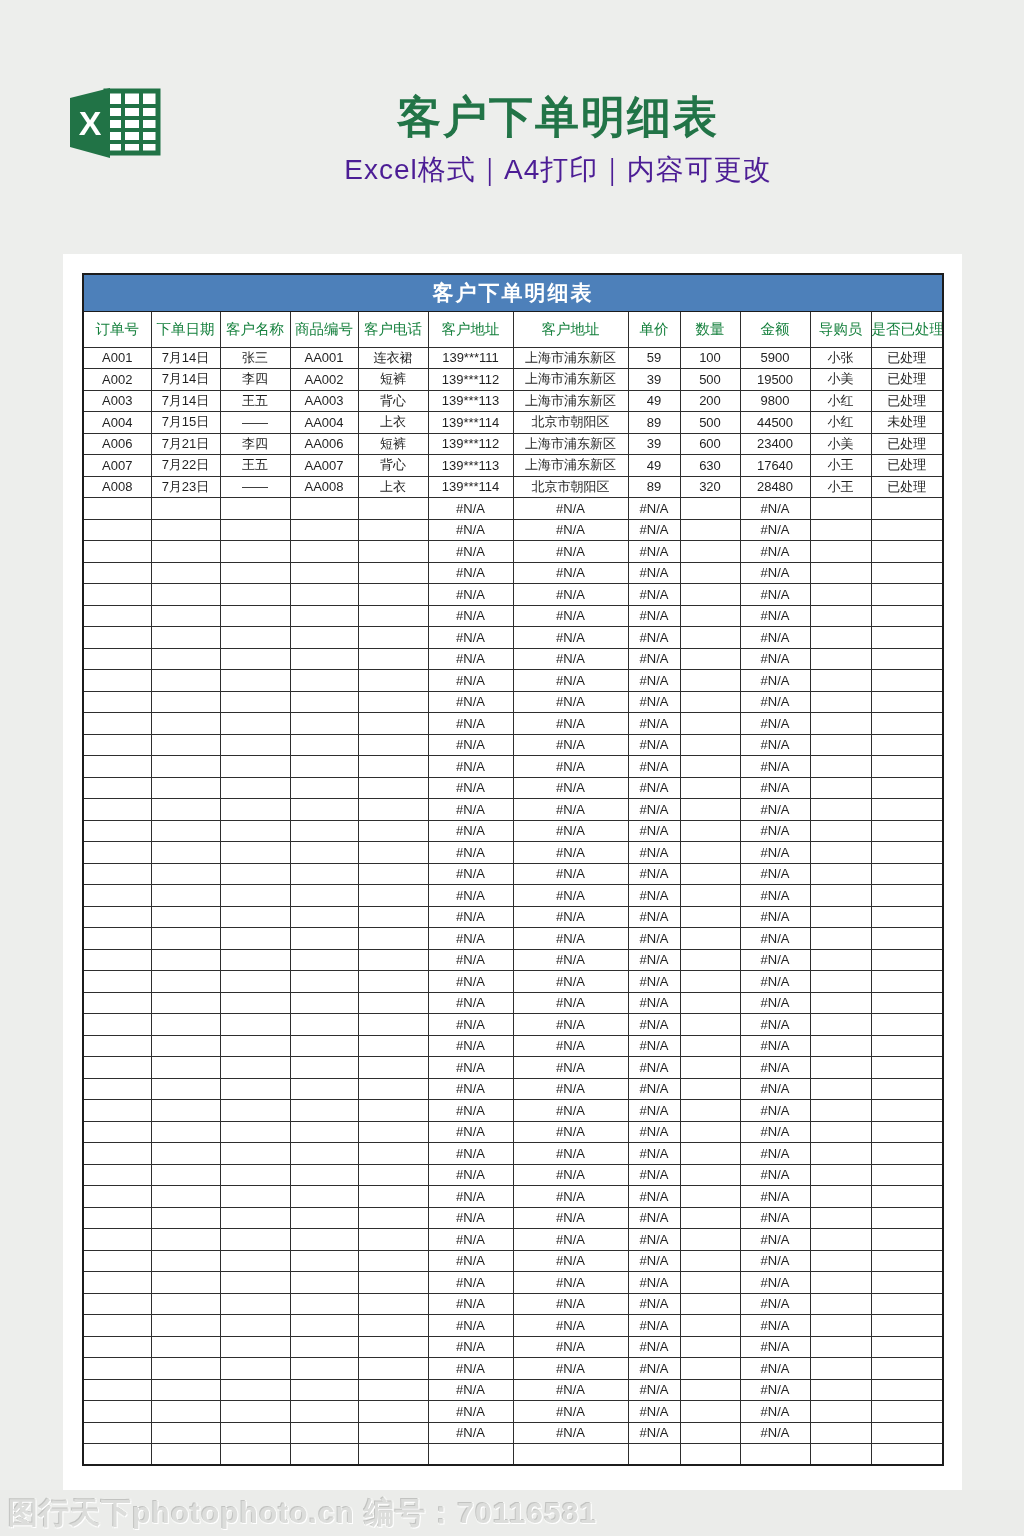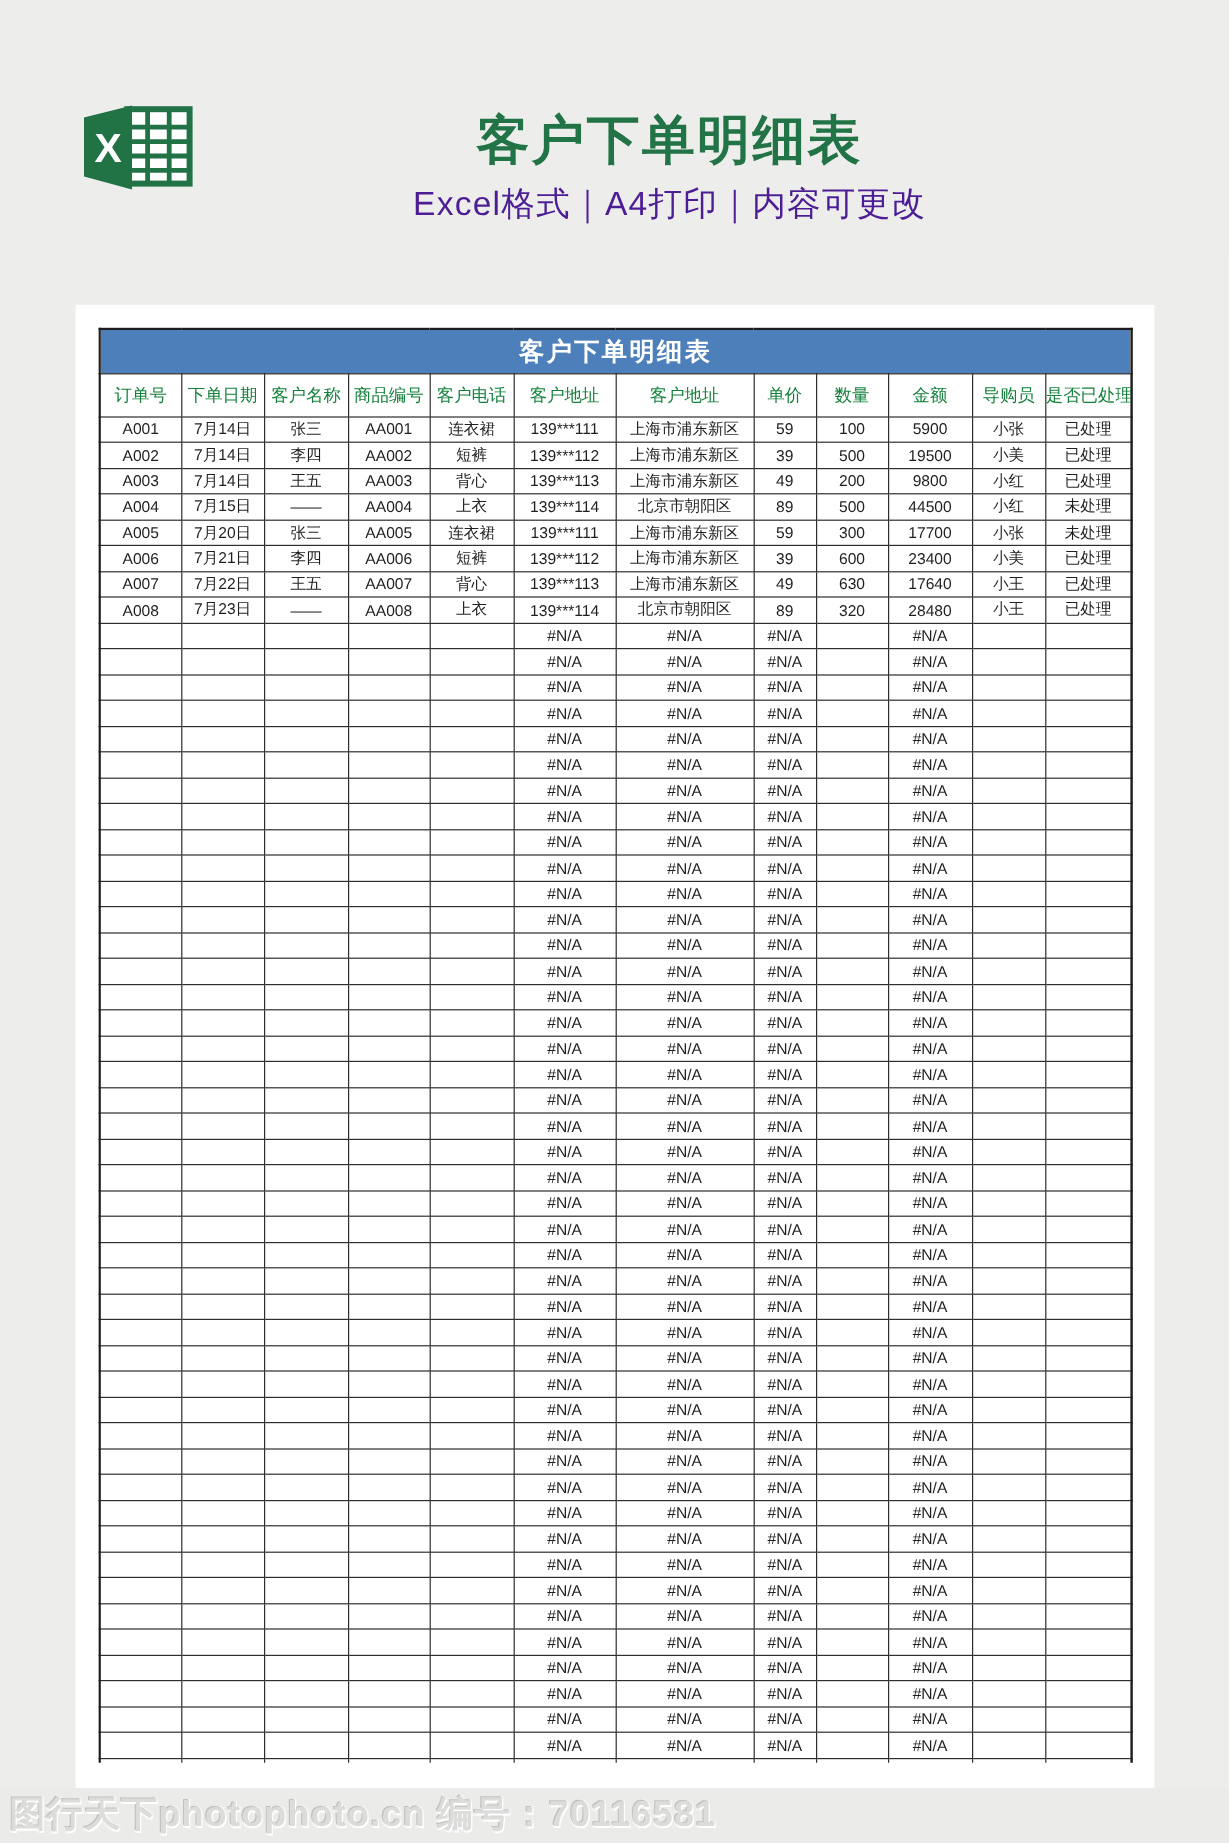--- a/index.html
+++ b/index.html
@@ -169,34 +169,20 @@
             <td>上衣</td>
             <td>139***114</td>
             <td>北京市朝阳区</td>
             <td>89</td>
             <td>500</td>
             <td>44500</td>
             <td>小红</td>
             <td>未处理</td>
           </tr>
           <tr>
-            <td>A005</td>
-            <td>7月20日</td>
-            <td>张三</td>
-            <td>AA005</td>
-            <td>连衣裙</td>
-            <td>139***111</td>
-            <td>上海市浦东新区</td>
-            <td>59</td>
-            <td>300</td>
-            <td>17700</td>
-            <td>小张</td>
-            <td>未处理</td>
-          </tr>
-          <tr>
             <td>A006</td>
             <td>7月21日</td>
             <td>李四</td>
             <td>AA006</td>
             <td>短裤</td>
             <td>139***112</td>
             <td>上海市浦东新区</td>
             <td>39</td>
             <td>600</td>
             <td>23400</td>

